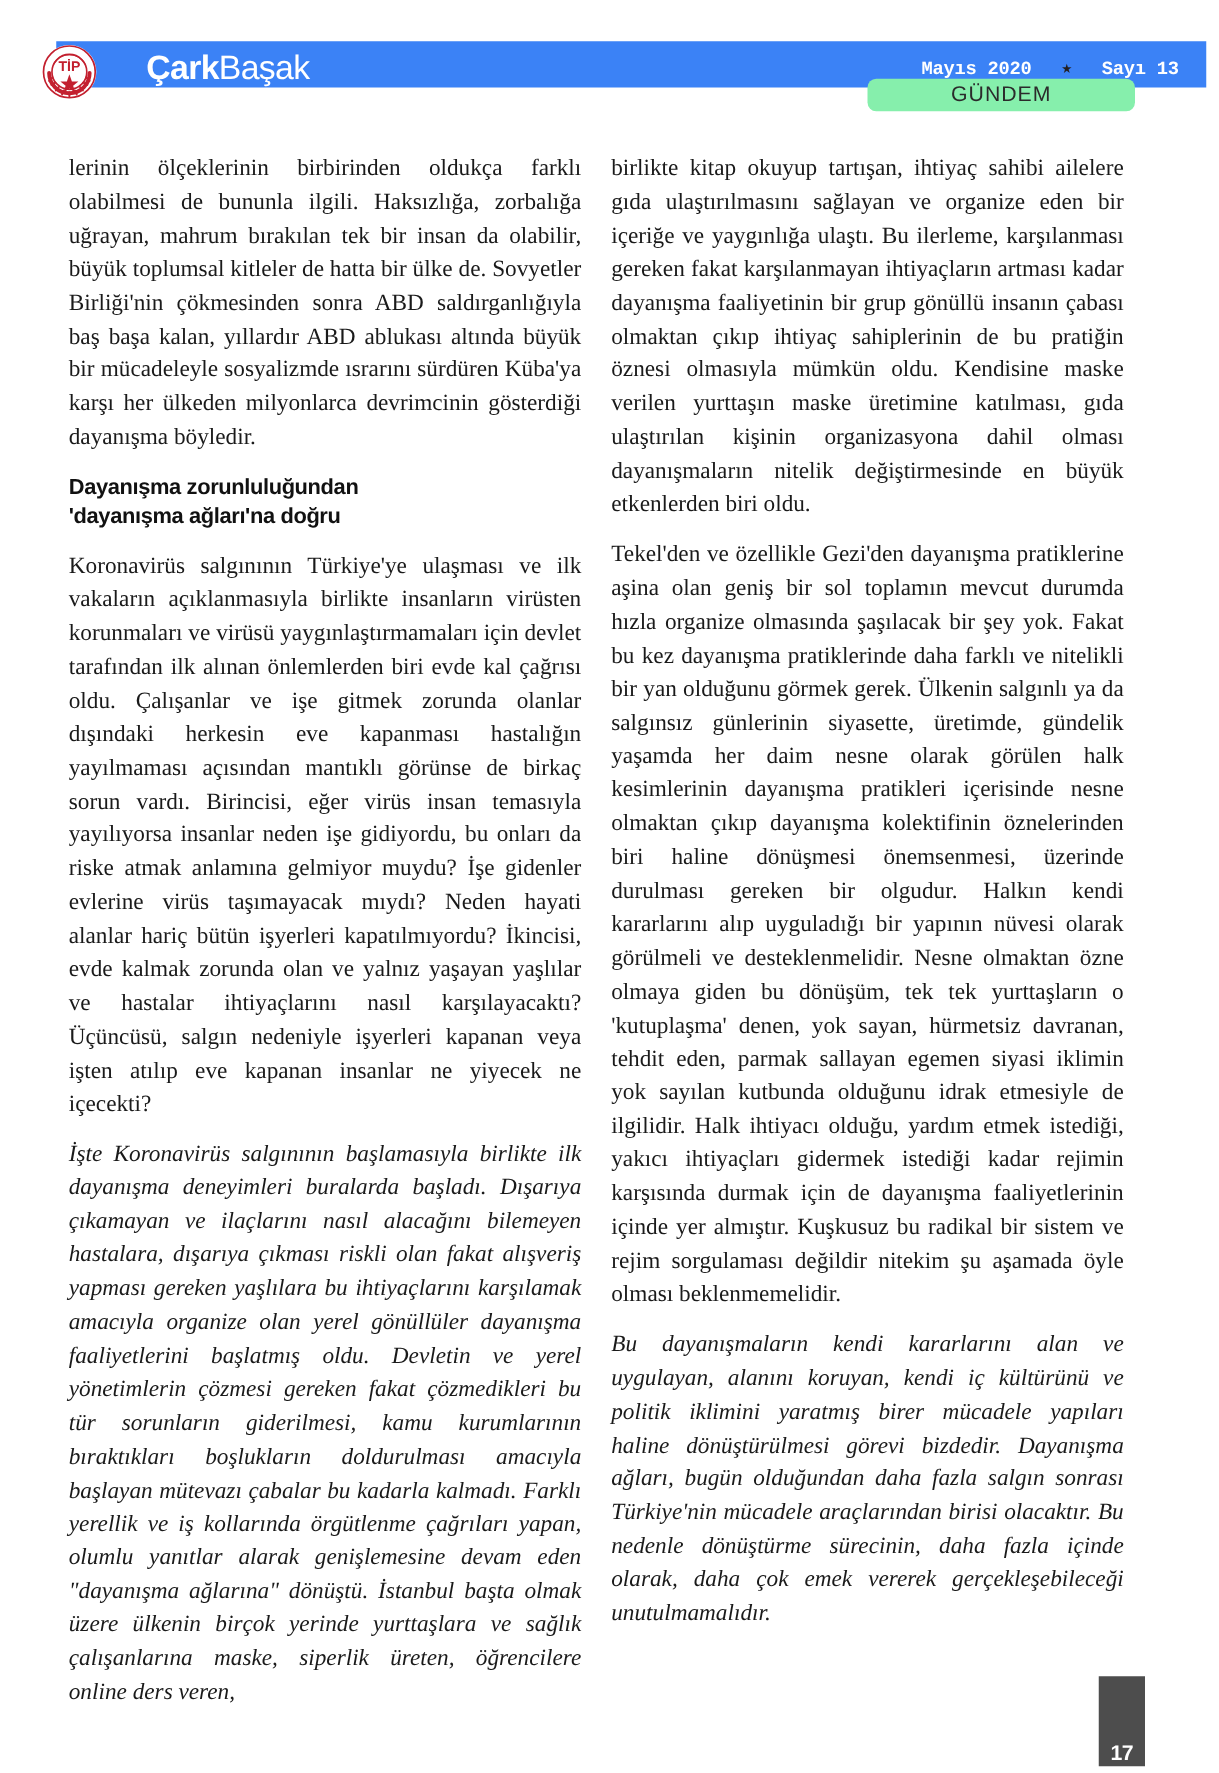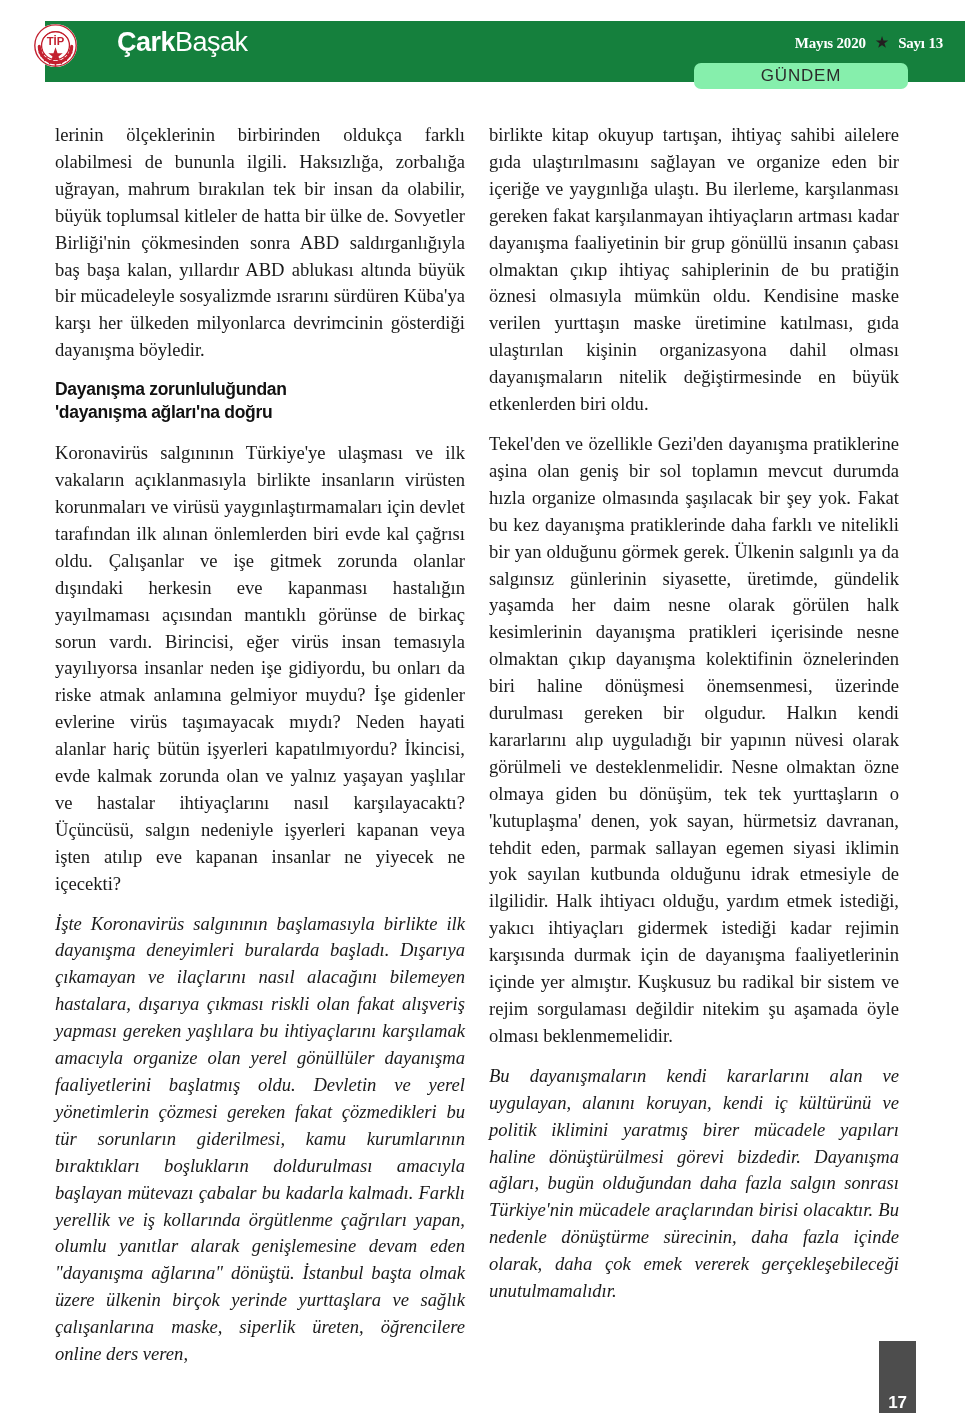--- a/index.html
+++ b/index.html
@@ -12,24 +12,24 @@
     height: 1418px;
     position: relative;
     font-family: "Liberation Serif", serif;
     overflow: hidden;
   }
 
   
   #masthead {
     position: absolute;
     left: 45px;
-    top: 21px;
+    top: 33px;
     width: 920px;
-    height: 61px;
-    background: #15803d;
+    height: 37px;
+    background: #3b82f6;
   }
   #logo-emblem {
     position: absolute;
     left: -12px;
     top: 2px;
     width: 45px;
     height: 45px;
   }
   #logo-emblem svg { display: block; }
 
@@ -43,29 +43,29 @@
     letter-spacing: -0.5px;
     white-space: nowrap;
   }
   #masthead-title .brand-bold { font-weight: bold; text-align: right; }
   #masthead-title .brand-light { font-weight: normal; }
 
   #masthead-issue {
     position: absolute;
     right: 22px;
     top: 14px;
-    font-family: Liberation Serif, serif;
+    font-family: Liberation Mono, monospace;
     font-size: 15px;
     font-weight: bold;
     color: #ffffff;
     letter-spacing: -0.2px;
     white-space: nowrap;
     display: flex;
     align-items: center;
-    gap: 10px;
+    gap: 24px;
   }
   #masthead-issue .sep-star {
     color: #231f20;
     font-size: 14px;
     line-height: 1;
     position: relative;
     top: -1px;
   }
 
   

